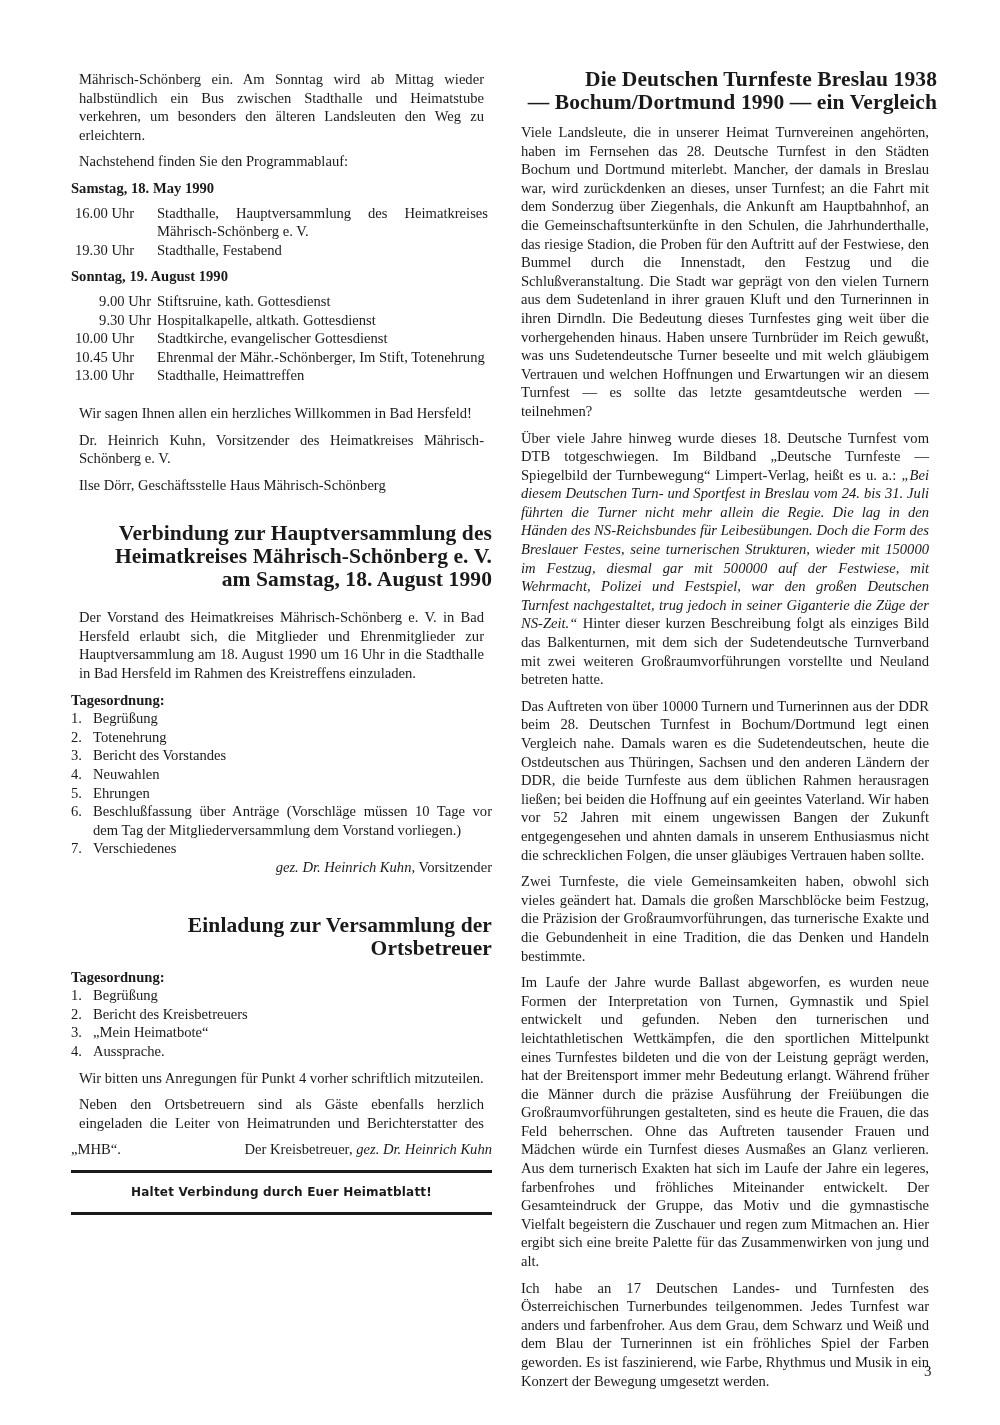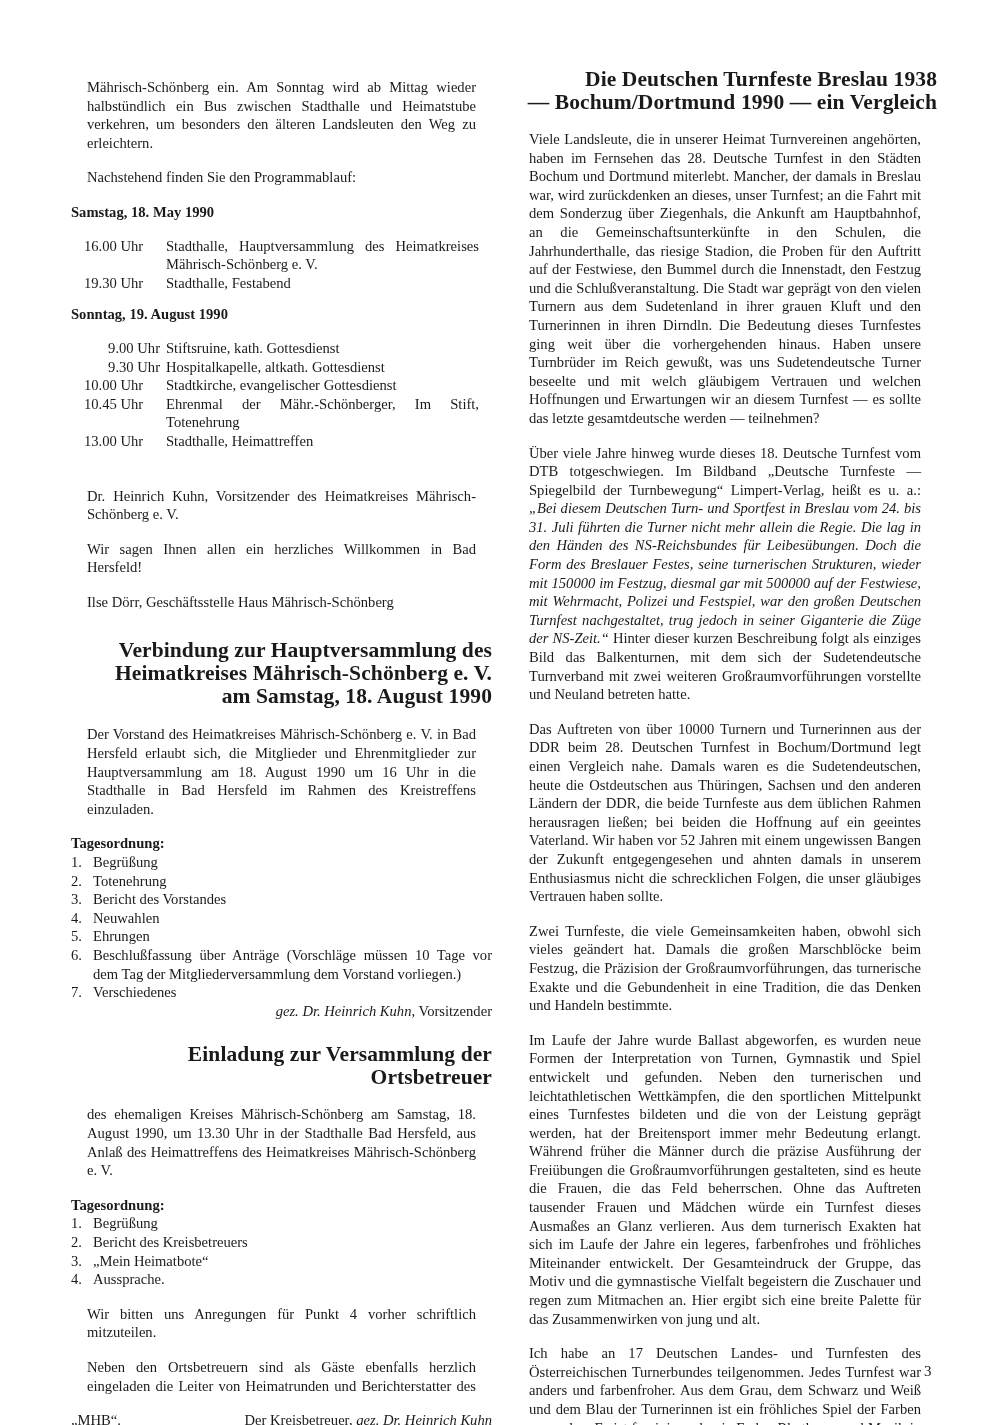--- a/index.html
+++ b/index.html
@@ -4,35 +4,35 @@
 <style>
   html, body { margin: 0; padding: 0; background: #ffffff; }
   body {
     width: 1000px; height: 1425px; position: relative; overflow: hidden;
     font-family: "Liberation Serif", "DejaVu Serif", serif;
     color: #1a1a1a;
   }
   .col { position: absolute; top: 62px; width: 421px; font-size: 14.6px; line-height: 18.6px; }
   .col.left { left: 71px; }
   .col.right { left: 513px; top: 68px; width: 424px; }
-  p { margin: 16px; text-align: justify; }
+  p { margin: 8px; text-align: justify; }
   .just-last { text-align-last: justify; }
   .bold-label { font-weight: bold; margin-top: 8px; }
-  .sched { margin: 13px; padding: 0; list-style: none; }
+  .sched { margin: 4px; padding: 0; list-style: none; }
   .sched li { display: flex; }
   .sched .time { width: 82px; flex: 0 0 82px; white-space: pre; }
   .sched .time.pad { text-align: right; padding-right: 6px; width: 76px; flex: 0 0 76px; }
   .sched .desc { flex: 1; text-align: justify; }
   .gap { height: 7px; }
   h2 {
     font-weight: bold; text-align: right; margin: 0;
     font-size: 21.5px; line-height: 23px; letter-spacing: 0.1px;
   }
   .h-haupt { margin-top: 28px; margin-bottom: 17px; }
-  .h-orts { margin-top: 23px; margin-bottom: 8px; }
+  .h-orts { margin-top: 37px; margin-bottom: 8px; }
   .h-turn { font-size: 21.5px; line-height: 23px; margin-bottom: 9px; }
   ol.agenda { margin: 0; padding: 0; list-style: none; }
   ol.agenda li { display: flex; }
   ol.agenda .num { width: 22px; flex: 0 0 22px; }
   ol.agenda .txt { flex: 1; text-align: justify; }
   .sign { text-align: right; }
   .banner-rule { height: 3px; background: #1a1a1a; }
   .banner {
     font-family: "DejaVu Sans", "Liberation Sans", sans-serif;
     font-weight: bold; font-size: 12px; line-height: 26px;
@@ -82,22 +82,22 @@
       <span class="time">10.45 Uhr</span>
       <span class="desc">Ehrenmal der Mähr.-Schönberger, Im Stift, Totenehrung</span>
     </li>
     <li>
       <span class="time">13.00 Uhr</span>
       <span class="desc">Stadthalle, Heimattreffen</span>
     </li>
   </ul>
 
   <div class="gap"></div>
+  <p>Wir sagen Ihnen allen ein herzliches Willkommen in Bad Hersfeld!</p>
   <p>Dr. Heinrich Kuhn, Vorsitzender des Heimatkreises Mährisch-Schönberg e. V.</p>
-  <p>Wir sagen Ihnen allen ein herzliches Willkommen in Bad Hersfeld!</p>
   <p>Ilse Dörr, Geschäftsstelle Haus Mährisch-Schönberg</p>
 
   <h2 class="h-haupt">
     <span>Verbindung zur Hauptversammlung des</span><br>
     <span>Heimatkreises Mährisch-Schönberg e. V.</span><br>
     <span>am Samstag, 18. August 1990</span>
   </h2>
   <p>Der Vorstand des Heimatkreises Mährisch-Schönberg e. V. in Bad Hersfeld erlaubt sich, die Mitglieder und Ehrenmitglieder zur Hauptversammlung am 18. August 1990 um 16 Uhr in die Stadthalle in Bad Hersfeld im Rahmen des Kreistreffens einzuladen.</p>
   <div class="bold-label">Tagesordnung:</div>
   <ol class="agenda">
@@ -129,21 +129,20 @@
         <span class="num">7.</span>
         <span class="txt">Verschiedenes</span>
       </li>
   </ol>
   <div class="sign">
     <span class="italic">gez. Dr. Heinrich Kuhn,</span>
     <span>Vorsitzender</span>
   </div>
 
   <h2 class="h-orts">Einladung zur Versammlung der Ortsbetreuer</h2>
-  <p>des ehemaligen Kreises Mährisch-Schönberg am Samstag, 18. August 1990, um 13.30 Uhr in der Stadthalle Bad Hersfeld, aus Anlaß des Heimattreffens des Heimatkreises Mährisch-Schönberg e. V.</p>
   <div class="bold-label">Tagesordnung:</div>
   <ol class="agenda">
     <li>
         <span class="num">1.</span>
         <span class="txt">Begrüßung</span>
       </li>
     <li>
         <span class="num">2.</span>
         <span class="txt">Bericht des Kreisbetreuers</span>
       </li>

